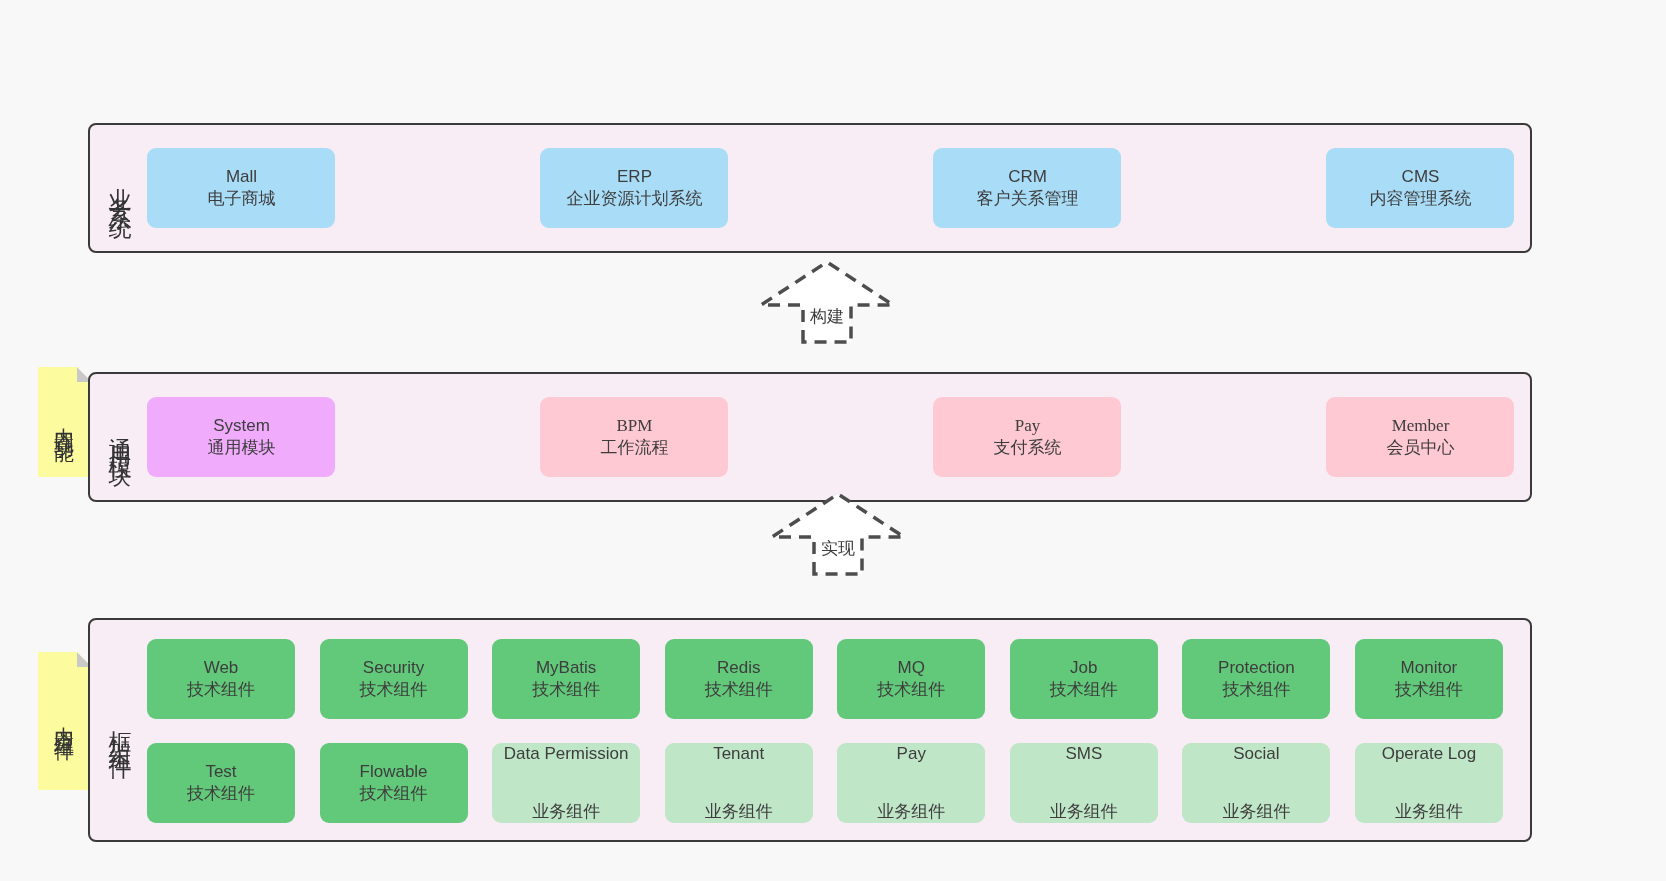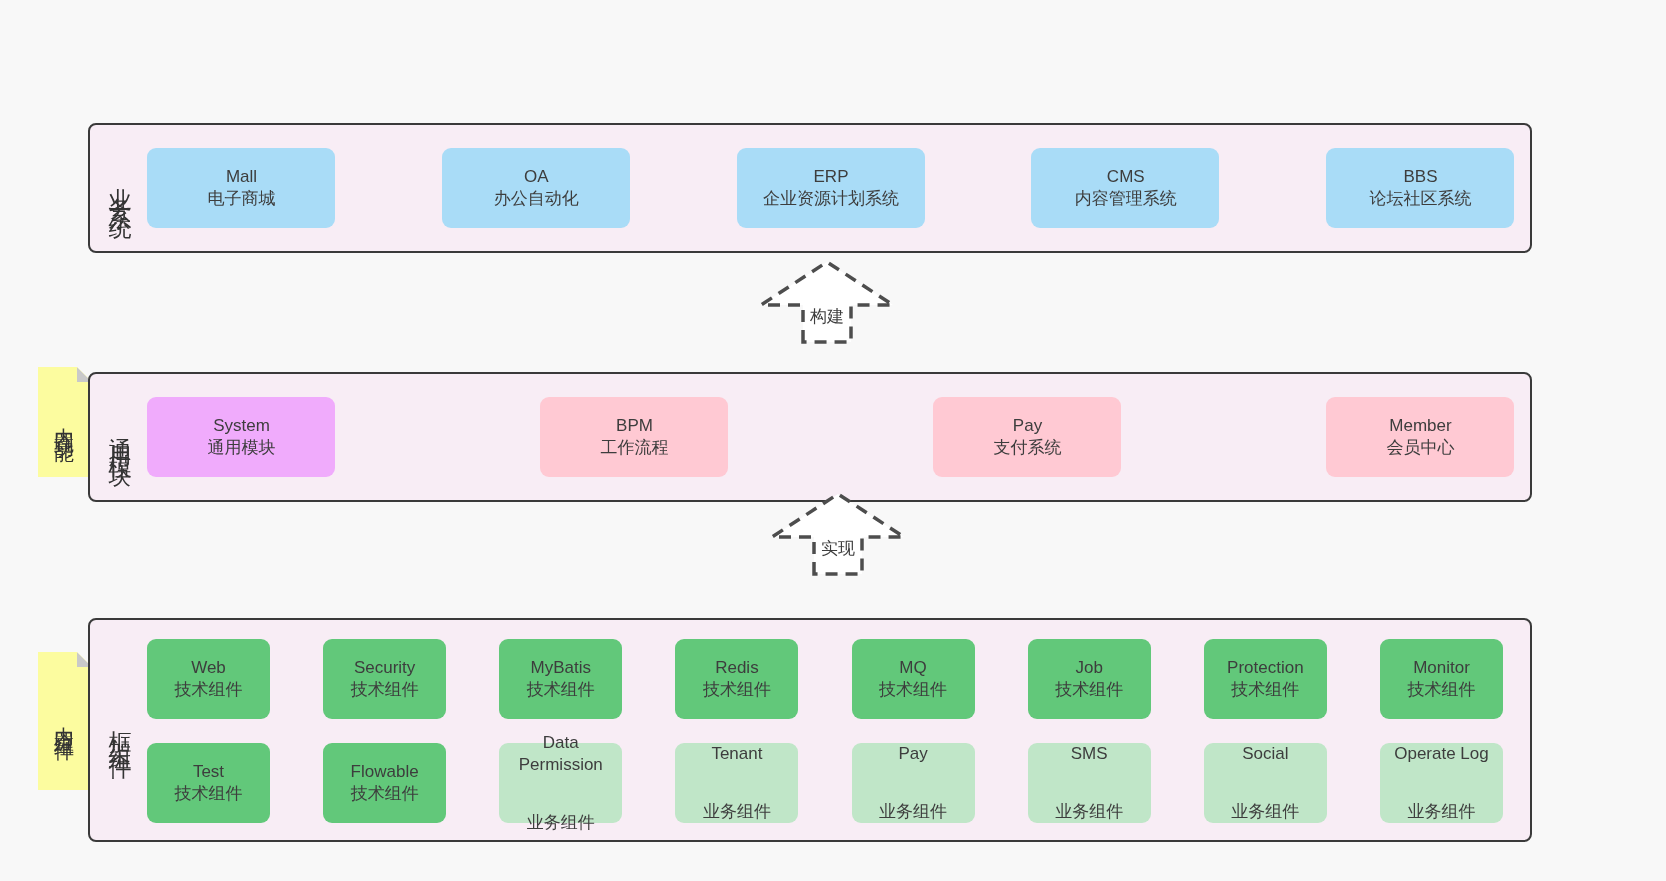--- a/index.html
+++ b/index.html
@@ -38,24 +38,24 @@
   .box {
     border-radius: 9px;
     display: flex; flex-direction: column;
     align-items: center; justify-content: center;
     text-align: center;
     font-size: 17px; line-height: 22px;
     box-sizing: border-box;
     padding: 0 8px;
   }
   .w188 { width: 188px; height: 80px; padding-left: 9px; }
-  .w148 { width: 123px; height: 80px; }
+  .w148 { width: 148px; height: 80px; }
   .blue        { background: #a9dcf7; }
   .red         { background: #f0abfc; }
-  .pink        { background: #ffc9d3; }
+  .pink        { background: #ffc9d3; font-family: Liberation Serif, serif; }
   .green       { background: #62c87a; }
   .green-light { background: #c0e6c8; gap: 36px; }
 
   .note {
     position: absolute; left: 38px; width: 54px;
     background: #fcfc9f;
     z-index: 0;
     clip-path: polygon(0 0, calc(100% - 15px) 0, 100% 15px, 100% 100%, 0 100%);
     display: flex; align-items: center; justify-content: center;
   }
@@ -93,34 +93,30 @@
 </div>
 
 <div class="layer" id="layer-business">
   <div class="layer-label">业务系统</div>
   <div class="row row-6">
     <div class="box w188 blue">
       <div>Mall</div>
       <div>电子商城</div>
     </div>
     <div class="box w188 blue">
-      <div>OA</div>
-      <div>办公自动化</div>
-    </div>
-    <div class="box w188 blue">
       <div>ERP</div>
       <div>企业资源计划系统</div>
     </div>
     <div class="box w188 blue">
+      <div>CRM</div>
+      <div>客户关系管理</div>
+    </div>
+    <div class="box w188 blue">
       <div>CMS</div>
       <div>内容管理系统</div>
-    </div>
-    <div class="box w188 blue">
-      <div>BBS</div>
-      <div>论坛社区系统</div>
     </div>
   </div>
 </div>
 
 <div class="arrow-wrap" id="arrow-build">
   <svg viewBox="0 0 140 86">
     <path d="M46,84 L46,47 L4,47 L70,4 L136,47 L94,47 L94,84 Z" fill="#ffffff" stroke="#4d4d4d" stroke-width="3.5" stroke-dasharray="12 8" stroke-linejoin="miter"></path>
     <text x="70" y="64" text-anchor="middle">构建</text>
   </svg>
 </div>

